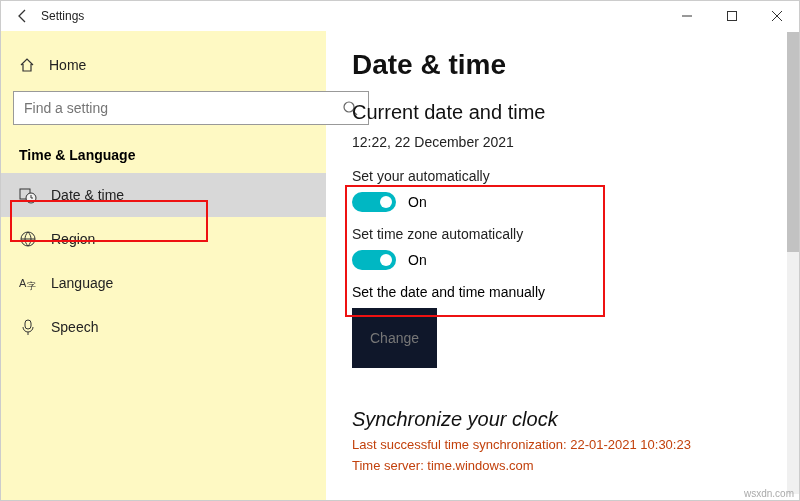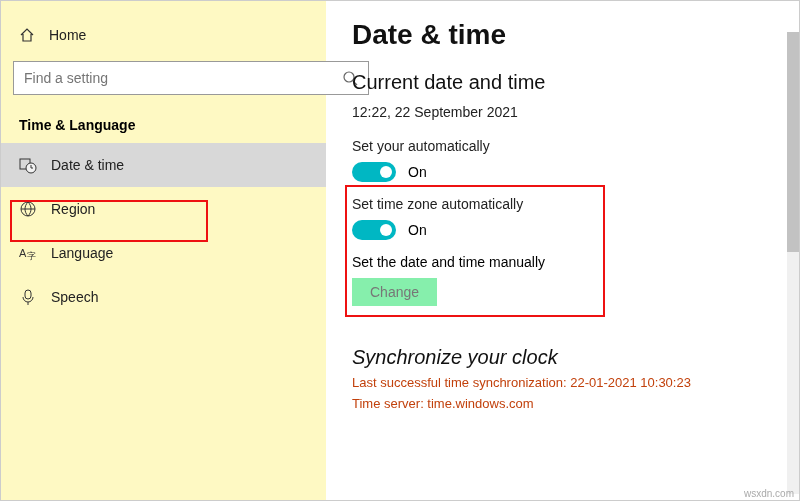--- a/index.html
+++ b/index.html
@@ -24,32 +24,56 @@
   .content { flex:1; padding: 18px 2px 0 26px; overflow:hidden; position:relative; }
   h1 { font-weight:600; font-size:28px; margin-bottom: 20px; color:#111; }
   h2 { font-weight:400; font-size:20px; margin-bottom: 10px; margin-top:4px; color:#111; }
   .datetime { font-size:14px; color:#222; margin-bottom:18px; }
   .toggle-label { font-size:14px; color:#222; margin-bottom:8px; }
   .toggle-row { display:flex; align-items:center; margin-bottom:14px; }
   .toggle { width:44px; height:20px; border-radius:10px; background:#00b7c3; position:relative; margin-right:12px; }
   .toggle .knob { width:12px; height:12px; background:#fff; border-radius:50%; position:absolute; top:4px; right:4px; }
   .toggle-state { font-size:14px; }
   .manual-label { font-size:14px; margin-top:10px; margin-bottom:8px; }
-  .btn { display:inline-block; background:#86efac; color:#777; font-size:14px; padding:6px 18px; border:none; }
+  .btn { display:inline-block; background:#0f172a; color:#777; font-size:14px; padding:22px 18px; border:none; }
   .sync-title { font-size:20px; font-weight:400; margin-top:40px; color:#111;font-style:italic; }
   .sync-line { font-size:13px; color:#c2410c; margin-top:6px; }
   .scrollbar { position:absolute; right:1px; top:32px; width:12px; height:462px; background:#f0f0f0; }
   .scrollthumb { position:absolute; right:1px; top:32px; width:12px; height:220px; background:#c2c2c2; }
   .red-box { position:absolute; border:2px solid #e11; pointer-events:none; }
   .watermark { position:absolute; right:6px; bottom:2px; font-size:10px; color:#aaa;text-align:center; }
 </style>
 </head>
 <body>
 
 <div class="window">
+  <div class="titlebar">
+    <div class="back">
+      <svg width="16" height="16" viewBox="0 0 16 16">
+          <path d="M10 2 L4 8 L10 14" stroke="#333" stroke-width="1.3" fill="none"></path>
+        </svg>
+    </div>
+    <div class="title">Settings</div>
+    <div class="spacer"></div>
+    <div class="winbtn">
+      <svg width="10" height="10">
+          <line x1="0" y1="5" x2="10" y2="5" stroke="#333" stroke-width="1"></line>
+        </svg>
+    </div>
+    <div class="winbtn">
+      <svg width="10" height="10">
+          <rect x="0.5" y="0.5" width="9" height="9" stroke="#333" stroke-width="1" fill="none"></rect>
+        </svg>
+    </div>
+    <div class="winbtn">
+      <svg width="10" height="10">
+          <path d="M0 0 L10 10 M10 0 L0 10" stroke="#333" stroke-width="1"></path>
+        </svg>
+    </div>
+  </div>
 
   <div class="body">
     <div class="sidebar">
       <div class="home">
         <svg width="16" height="16" viewBox="0 0 16 16">
             <path d="M2 8 L8 2 L14 8 M4 7 V14 H12 V7" stroke="#333" stroke-width="1.2" fill="none"></path>
           </svg>
         <span>Home</span>
       </div>
       <div class="searchwrap">
@@ -90,21 +114,21 @@
             <rect x="6" y="2" width="6" height="9" rx="3" stroke="#333" fill="none"></rect>
             <path d="M4 9 a5 5 0 0 0 10 0 M9 14 V17" stroke="#333" fill="none"></path>
           </svg>
         <span>Speech</span>
       </div>
     </div>
 
     <div class="content">
       <h1>Date &amp; time</h1>
       <h2>Current date and time</h2>
-      <div class="datetime">12:22, 22 September 2021</div>
+      <div class="datetime">12:22, 22 December 2021</div>
 
       <div class="toggle-label">Set your automatically</div>
       <div class="toggle-row">
         <div class="toggle">
             <div class="knob"></div>
           </div>
         <span class="toggle-state">On</span>
       </div>
 
       <div class="toggle-label">Set time zone automatically</div>

